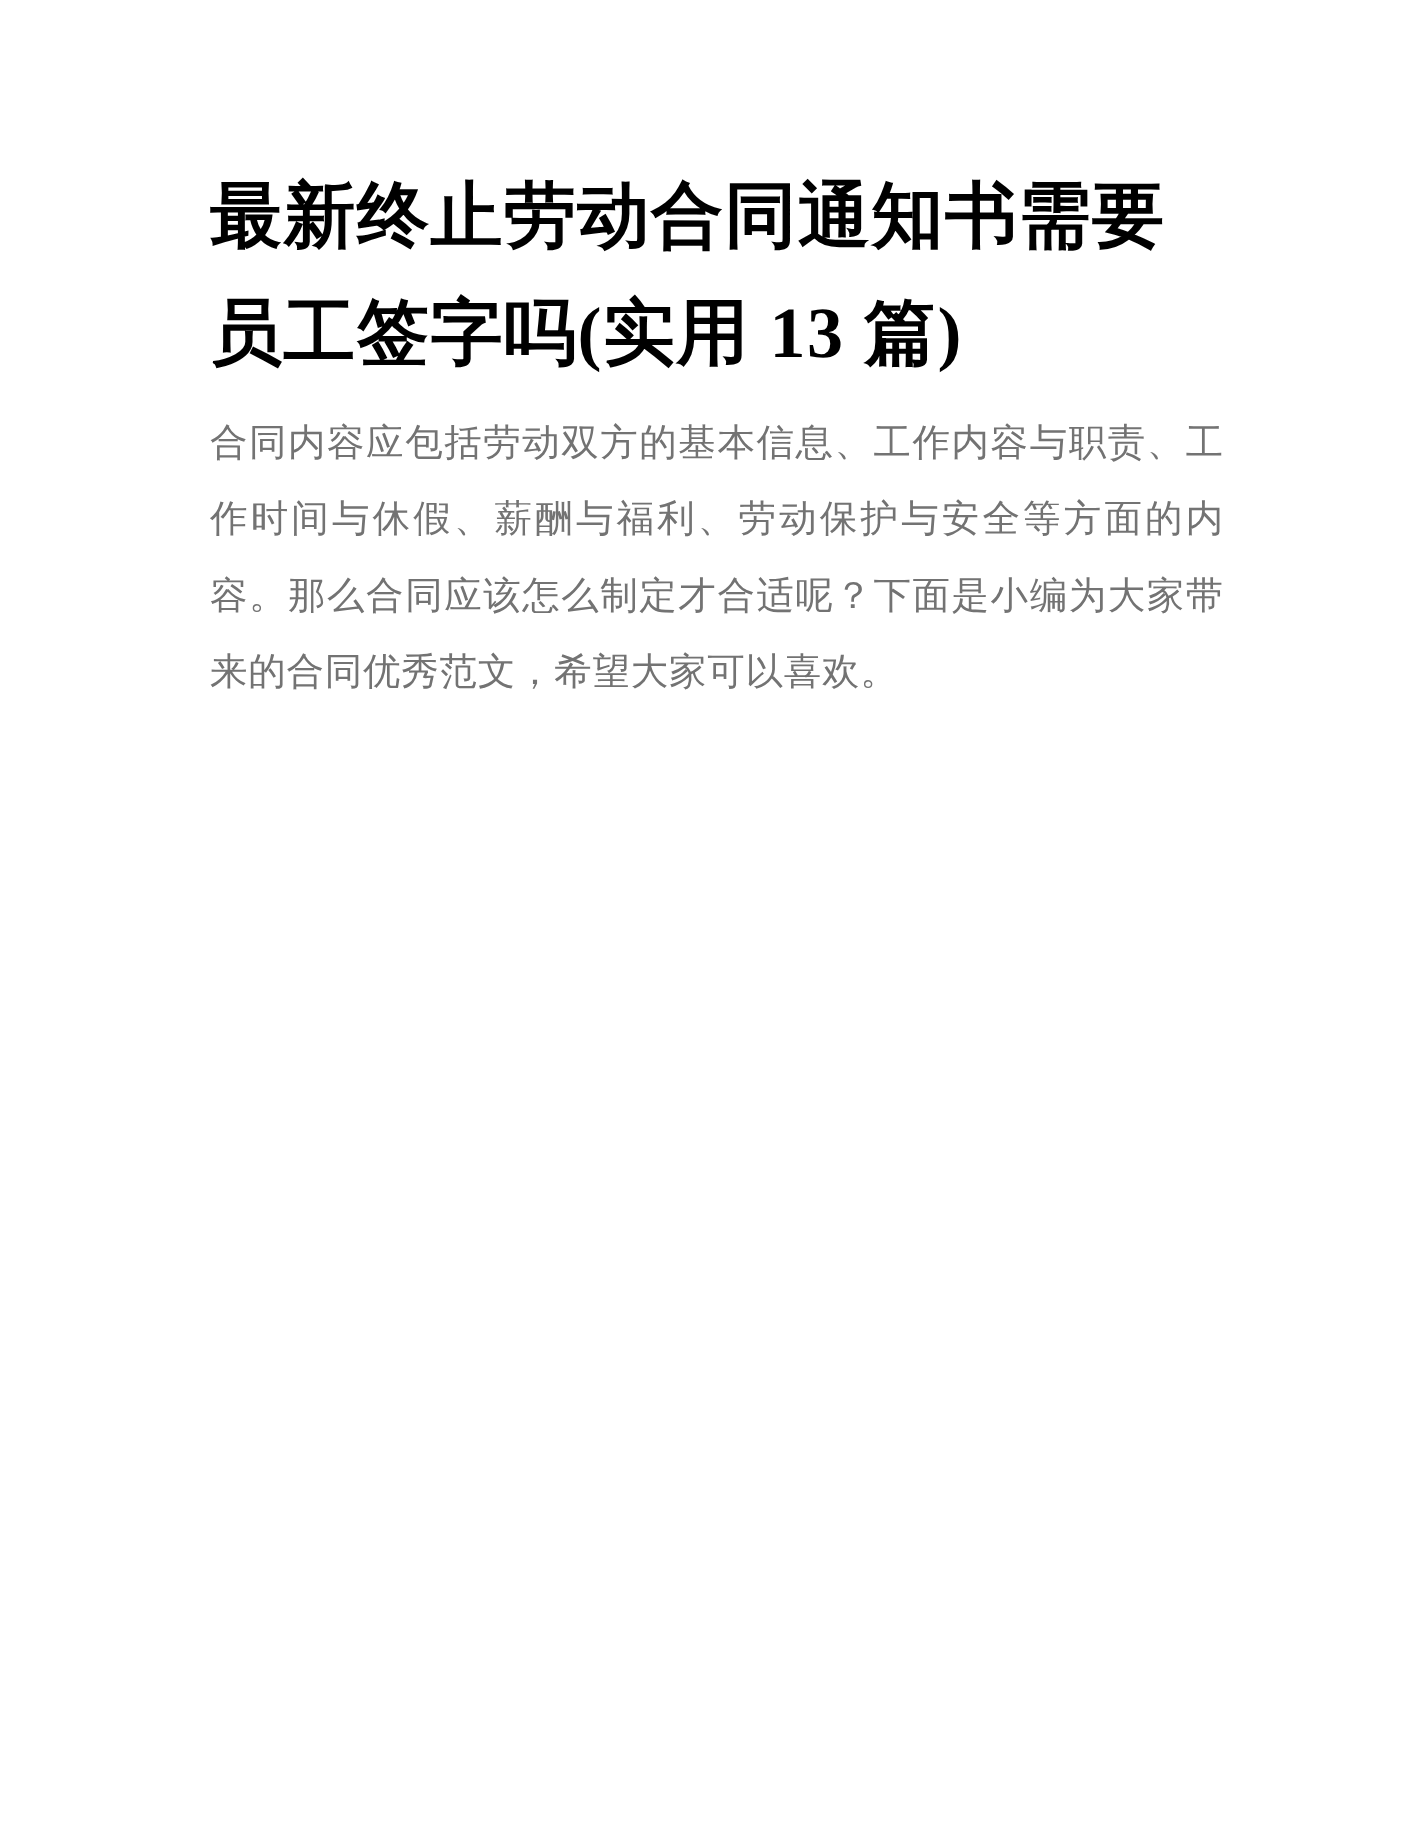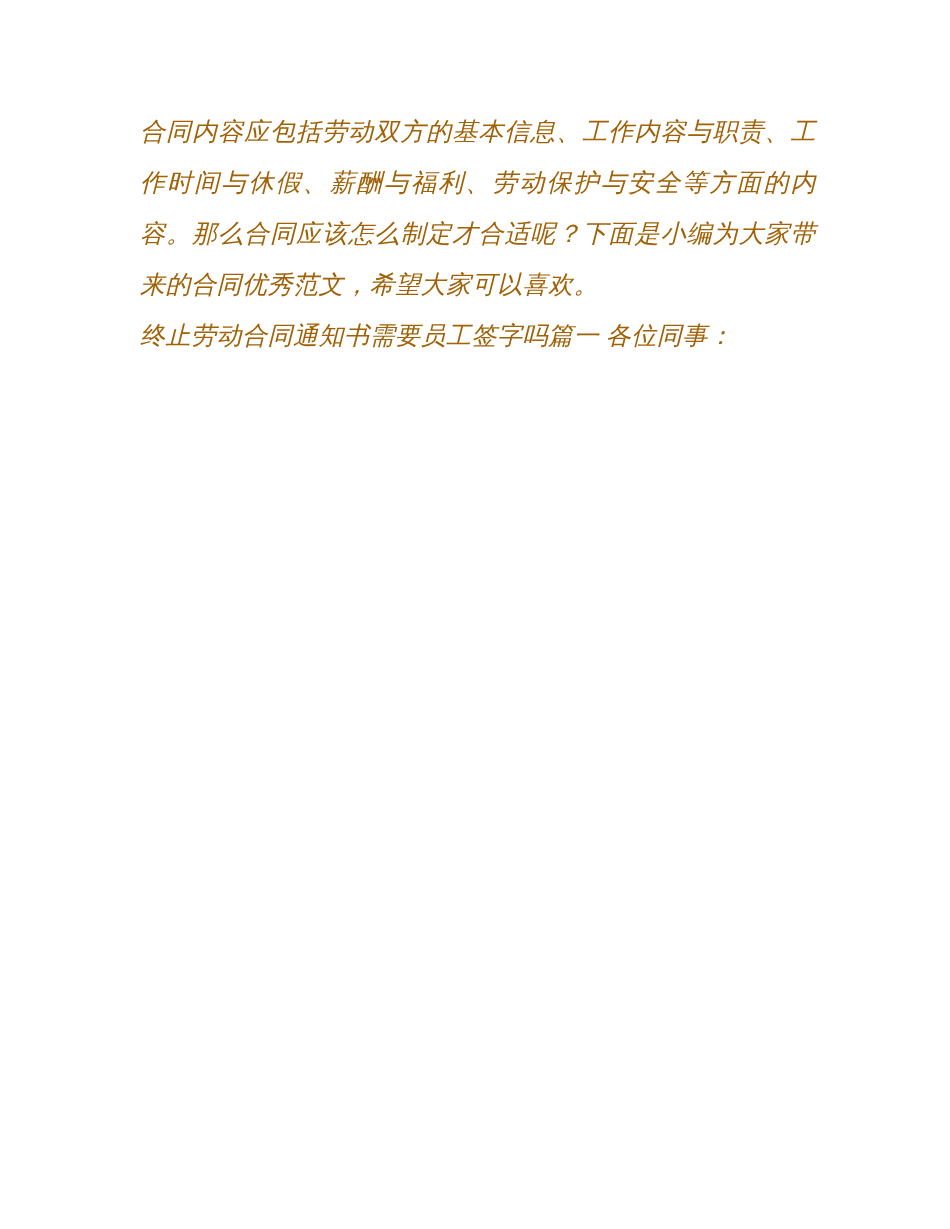--- a/index.html
+++ b/index.html
@@ -32,30 +32,32 @@
     display: block;
     white-space: nowrap;
   }
   .doc-body p {
     margin: 0;
     font-size: 25px;
     line-height: 51px;
     text-align: justify;
     letter-spacing: 0.5px;
     word-break: break-all;
-    color: #a16207;
-    font-style: italic;
+    color: #737373;
   }
 </style>
 </head>
 <body>
 
 <div class="page">
   <div class="content">
 
+    <h1 class="doc-title">
+      <span class="title-line">最新终止劳动合同通知书需要</span>
+      <span class="title-line">员工签字吗(实用 13 篇)</span>
+    </h1>
 
     <div class="doc-body">
       <p>合同内容应包括劳动双方的基本信息、工作内容与职责、工作时间与休假、薪酬与福利、劳动保护与安全等方面的内容。那么合同应该怎么制定才合适呢？下面是小编为大家带来的合同优秀范文，希望大家可以喜欢。</p>
-      <p>终止劳动合同通知书需要员工签字吗篇一 各位同事：</p>
     </div>
 
   </div>
 </div>
 
 </body></html>

